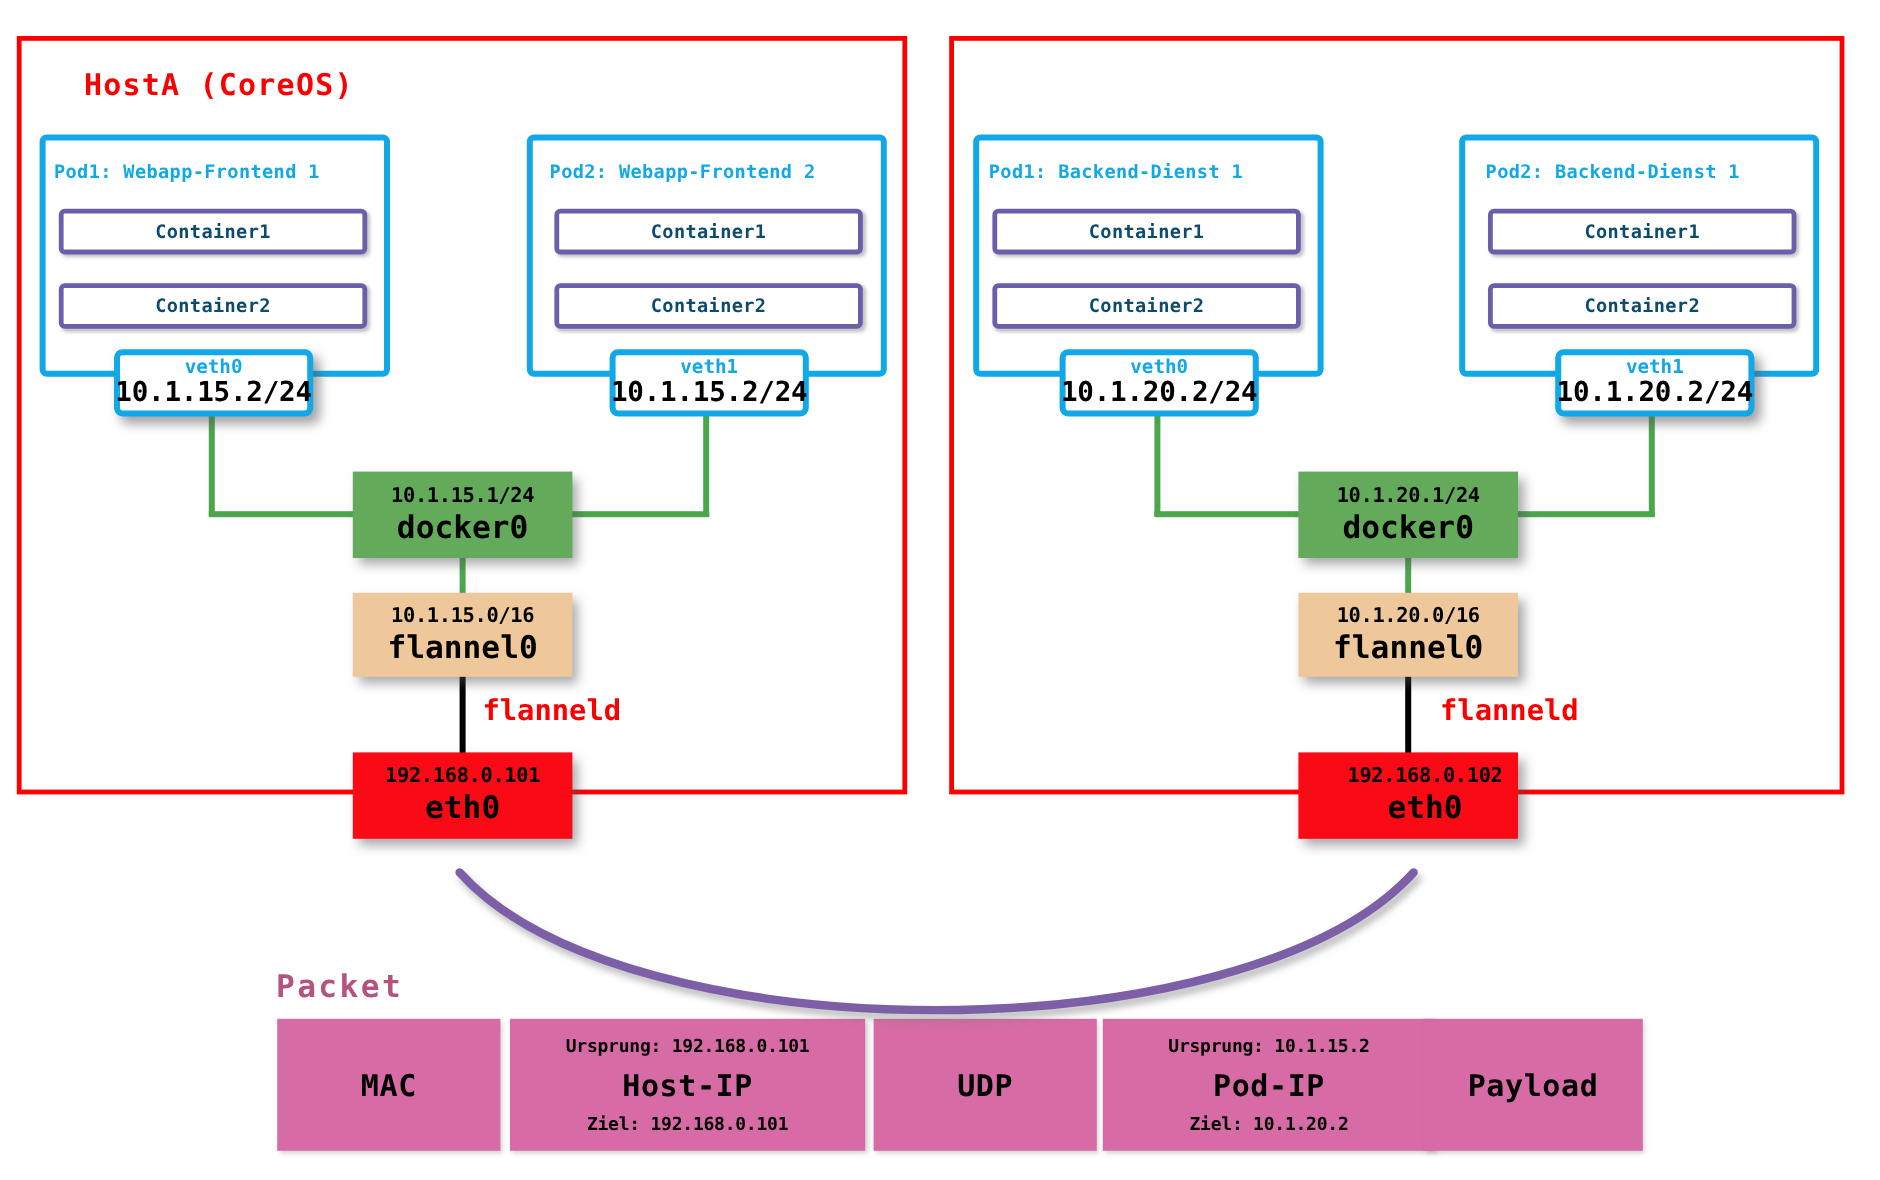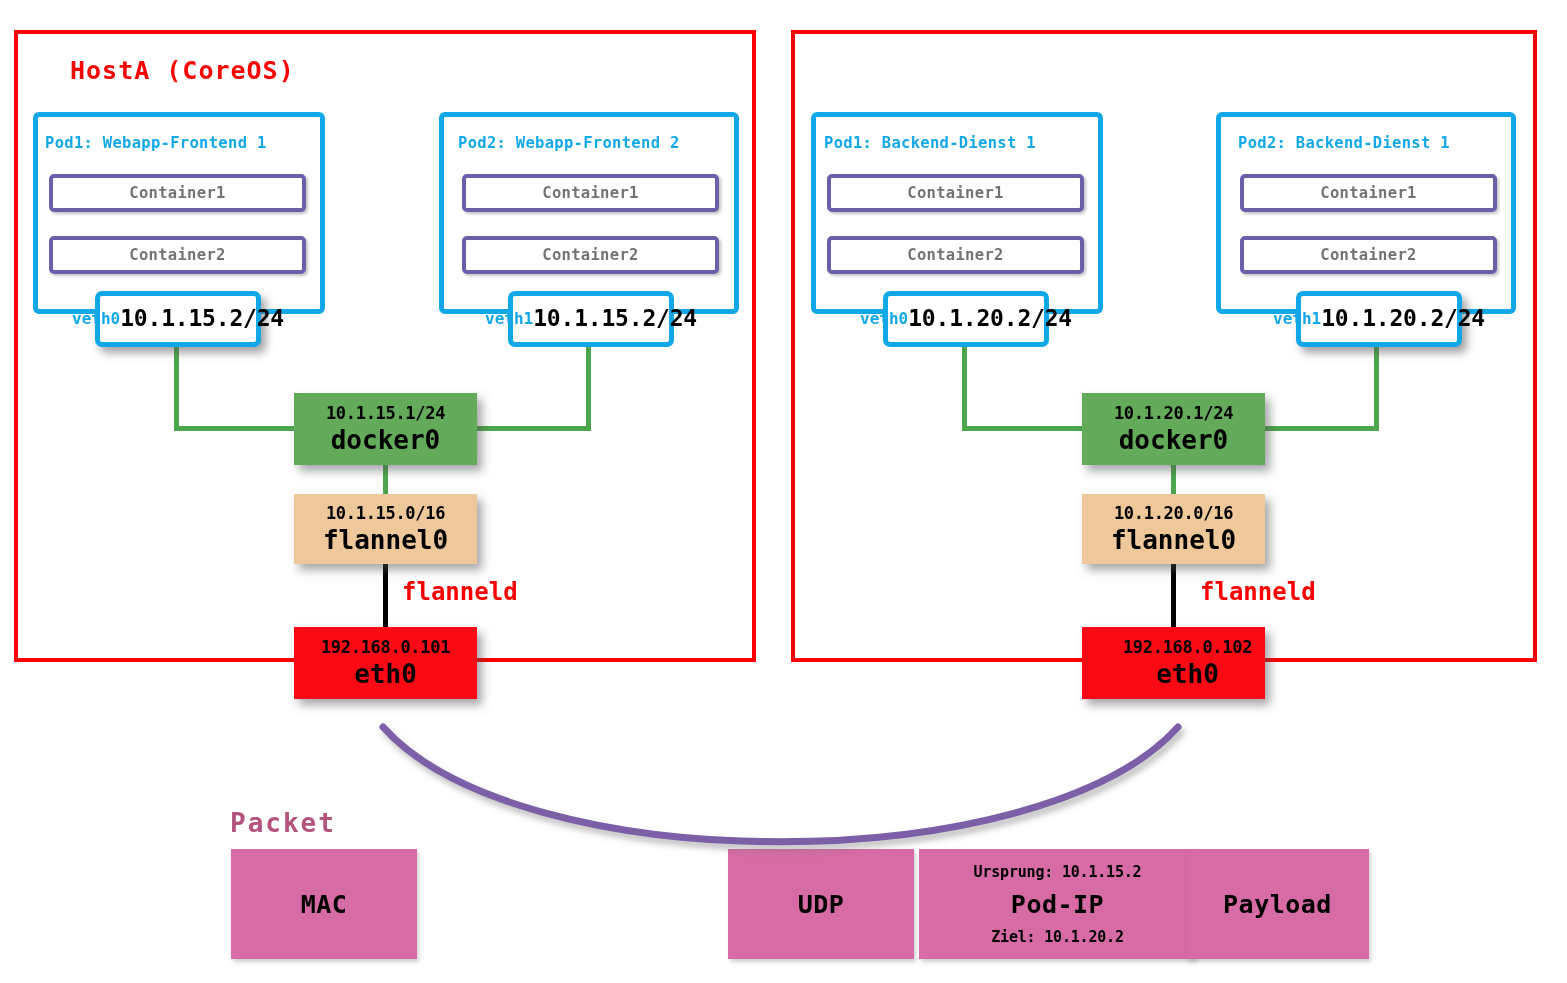--- a/index.html
+++ b/index.html
@@ -58,35 +58,35 @@
     border: 4px solid #6a5fa8;
     border-radius: 5px;
     background: #ffffff;
     box-sizing: border-box;
     display: flex;
     align-items: center;
     justify-content: center;
     box-shadow: 2px 2px 3px rgba(120,120,130,0.45);
   }
   .container-box span {
-    color: #737373;
+    color: #0c4a6e;
     font-size: 15.5px;
     font-weight: bold;
     letter-spacing: 0.3px;
   }
 
   
   .veth-box {
     position: absolute;
     border: 5px solid #12a8e8;
     border-radius: 7px;
     background: #ffffff;
     box-sizing: border-box;
     display: flex;
-    flex-direction: row;
+    flex-direction: column;
     align-items: center;
     justify-content: center;
     line-height: 1.12;
     z-index: 6;
   }
   .veth-box.shadowed {
     box-shadow: 5px 6px 9px rgba(90,90,95,0.55);
   }
   .veth-name {
     color: #12a8e8;
@@ -312,20 +312,25 @@
     <div class="dev-ip">192.168.0.102</div>
     <div class="dev-name">eth0</div>
   </div>
 
   <div class="packet-title" style="left:230px; top:808px;">Packet</div>
 
   <div class="packet-box" style="left:231px; top:849px; width:186px; height:110px;">
     <div class="packet-main">MAC</div>
   </div>
 
+  <div class="packet-box" style="left:425px; top:849px; width:296px; height:110px;">
+    <div class="packet-sub top">Ursprung: 192.168.0.101</div>
+    <div class="packet-main">Host-IP</div>
+    <div class="packet-sub bot">Ziel: 192.168.0.101</div>
+  </div>
 
   <div class="packet-box" style="left:728px; top:849px; width:186px; height:110px;">
     <div class="packet-main">UDP</div>
   </div>
 
   <div class="packet-box" style="left:919px; top:849px; width:277px; height:110px;">
     <div class="packet-sub top">Ursprung: 10.1.15.2</div>
     <div class="packet-main">Pod-IP</div>
     <div class="packet-sub bot">Ziel: 10.1.20.2</div>
   </div>

